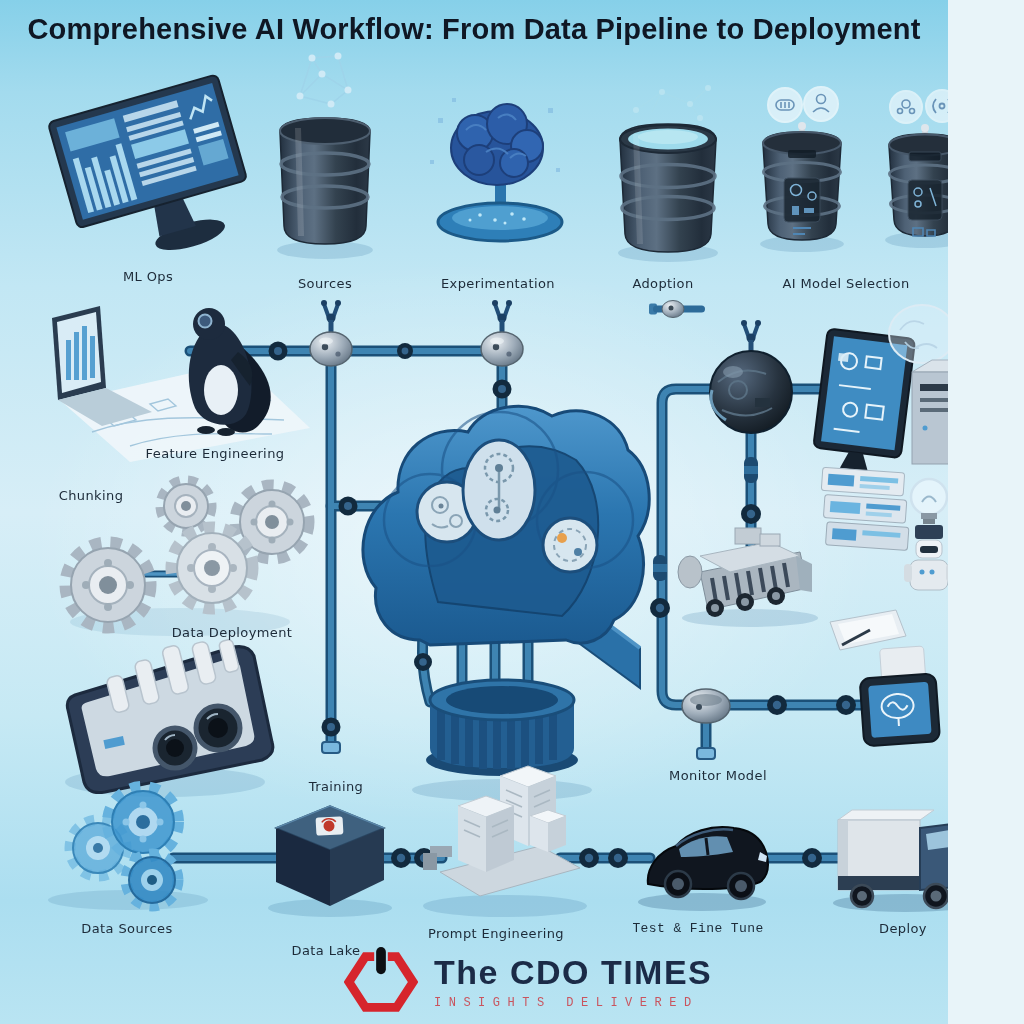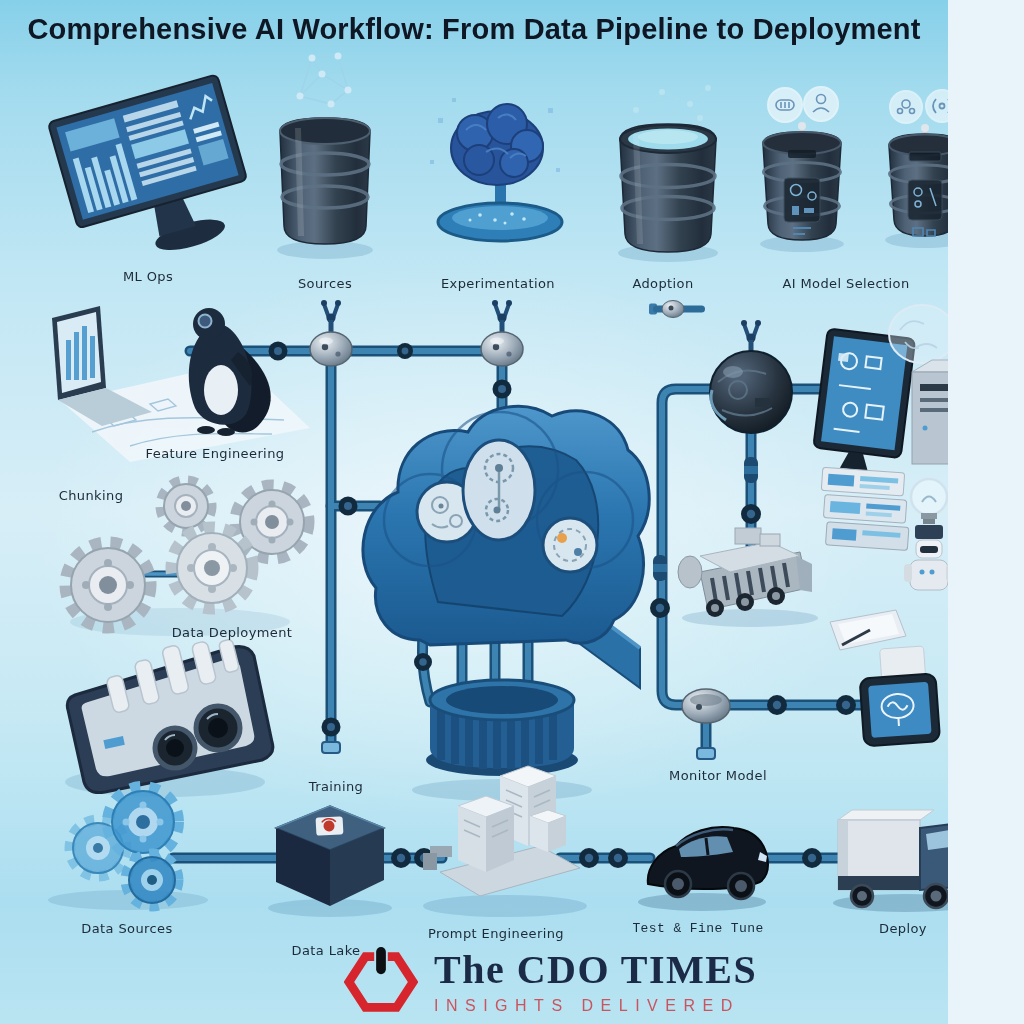--- a/index.html
+++ b/index.html
@@ -24,22 +24,22 @@
   .art{position:absolute;left:0;top:0;}
   
   .po{stroke:#1b5078;stroke-width:11;fill:none;stroke-linecap:round;}
   .pi{stroke:#3e84b2;stroke-width:6;fill:none;stroke-linecap:round;}
   .pot{stroke:#1b5078;stroke-width:7;fill:none;stroke-linecap:round;}
   .pit{stroke:#4e94c2;stroke-width:3.5;fill:none;stroke-linecap:round;}
   .bolt .b1{fill:#122a3e;}
   .bolt .b2{fill:#35648c;}
   
   .footer-logo{position:absolute;left:344px;top:946px;display:flex;align-items:center;gap:16px;}
-  .brand{font-family:Liberation Serif, serif;font-weight:700;font-size:40px;color:#1b2b47;letter-spacing:1.5px;line-height:1;}
-  .tagline{font-family:Liberation Sans, sans-serif;font-size:16px;color:#c9545e;letter-spacing:7.5px;margin-top:7px;font-weight:500;}
+  .brand{font-family:Liberation Sans, sans-serif;font-weight:700;font-size:34px;color:#1b2b47;letter-spacing:1.5px;line-height:1;}
+  .tagline{font-family:Liberation Mono, monospace;font-size:12px;color:#c9545e;letter-spacing:7.5px;margin-top:7px;font-weight:500;}
 </style>
 </head>
 <body>
 
 <div class="stage">
 
   <div class="title">Comprehensive AI Workflow: From Data Pipeline to Deployment</div>
 
   <svg class="art" width="1024" height="1024" viewBox="0 0 1024 1024">
     <defs>

